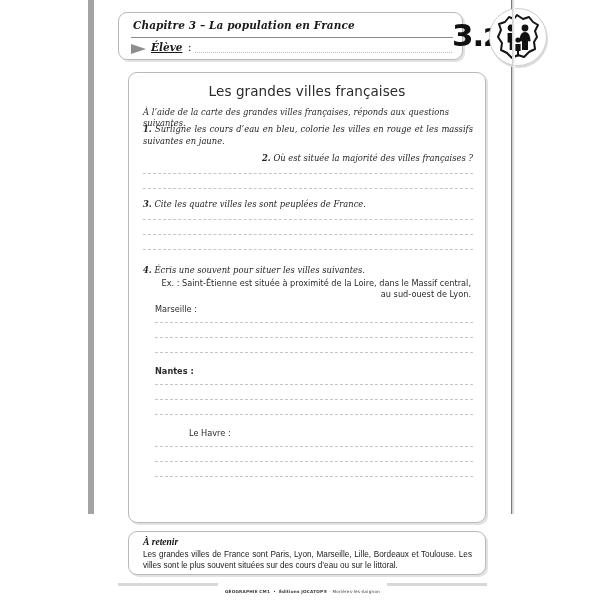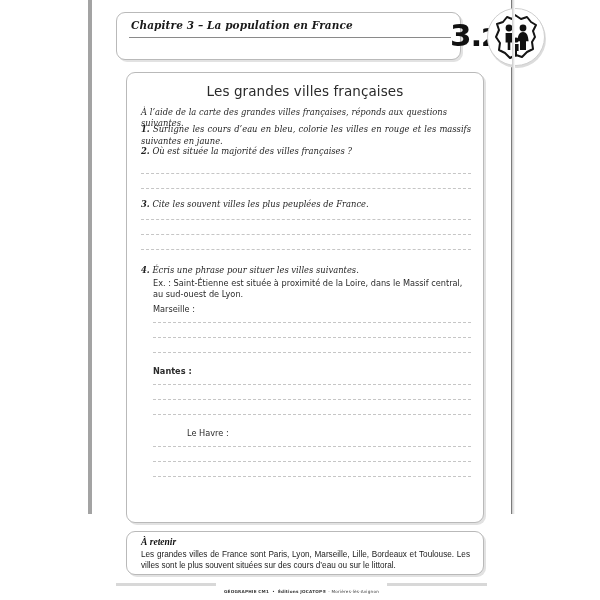--- a/index.html
+++ b/index.html
@@ -9,21 +9,21 @@
     font-family:"DejaVu Sans", sans-serif;
     overflow:hidden;
   }
 
   
   #sheet{
     position:absolute;
     left:88px; top:0px;
     width:424px; height:514px;
     background:#ffffff;
-    border-left:4px solid #a3a3a3;
+    border-left:6px solid #a3a3a3;
     border-right:1px solid #7b7b7b;
     box-sizing:border-box;
   }
   #sheet:after{
     content:"";
     position:absolute; top:0; right:-4px; width:3px; height:100%;
     background:linear-gradient(to right,#c9c9c9,#ffffff);
   }
 
   
@@ -140,20 +140,21 @@
   .sublabel{
     position:absolute; left:26px;
     font-family:"DejaVu Sans", sans-serif;
     font-size:8.2px; color:#2b2b2b;
   }
   #ex-line{
     position:absolute; left:26px; right:14px;
     font-family:"DejaVu Sans", sans-serif;
     font-size:8.2px; color:#2b2b2b;
     line-height:1.35;
+    text-align:right;
   }
 
   
   #retenir-panel{
     left:34px; top:531px; width:358px; height:44px;
   }
   #retenir-title{
     position:absolute; left:14px; top:5px;
     font-family:Liberation Serif, serif;
     font-style:italic; font-weight:bold; font-size:9.5px; color:#111;
@@ -186,20 +187,26 @@
   #credit .b{font-weight:bold;}
 </style>
 </head>
 <body>
 
 <div id="sheet">
 
   <div class="panel" id="header-panel">
     <div id="chapter-line">Chapitre 3 – La population en France</div>
     <div id="chapter-rule"></div>
+    <div id="eleve-row">
+      <span id="triangle-marker"></span>
+      <span id="eleve-label">Élève</span>
+      <span id="eleve-colon">:</span>
+      <span id="eleve-dots"></span>
+    </div>
   </div>
 
   <div id="lesson-number"><span>3</span><span class="dot">.</span><span class="sub">2</span></div>
 
   <div id="icon-badge">
     <svg width="56" height="56" viewBox="0 0 56 56">
       <path d="M27 6 L33 10 L39 8 L43 13 L48 16 L45 22 L47 28 L44 33 L45 40 L39 43 L34 48 L28 46 L22 49 L17 44 L11 41 L12 34 L8 28 L11 21 L9 15 L15 13 L19 8 L24 10 Z" fill="#ffffff" stroke="#151515" stroke-width="2" stroke-linejoin="round"></path>
 
       <circle cx="21" cy="19" r="3.4" fill="#111"></circle>
       <path d="M17.6 24 h6.8 v9.5 h-2.1 v7.5 h-2.6 v-7.5 h-2.1 Z" fill="#111"></path>
@@ -215,38 +222,38 @@
   <div class="panel" id="main-panel">
 
     <div id="consigne">À l’aide de la carte des grandes villes françaises, réponds aux questions suivantes.</div>
     <div id="exercise-title">Les grandes villes françaises</div>
 
     <div class="q justify" style="top:51px;">
       <span class="num">1.</span>
       <span class="txt">Surligne les cours d’eau en bleu, colorie les villes en rouge et les massifs suivantes en jaune.</span>
     </div>
 
-    <div class="q" style="top:73px;">
+    <div class="q" style="top:80px;text-align:right;">
       <span class="num">2.</span>
       <span class="txt">Où est située la majorité des villes françaises ?</span>
     </div>
     <div class="rule" style="top:100px;"></div>
     <div class="rule" style="top:115px;"></div>
 
     <div class="q" style="top:126px;">
       <span class="num">3.</span>
-      <span class="txt">Cite les souvent villes les plus peuplées de France.</span>
+      <span class="txt">Cite les quatre villes les sont peuplées de France.</span>
     </div>
     <div class="rule" style="top:146px;"></div>
     <div class="rule" style="top:161px;"></div>
     <div class="rule" style="top:176px;"></div>
 
     <div class="q" style="top:192px;">
       <span class="num">4.</span>
-      <span class="txt">Écris une phrase pour situer les villes suivantes.</span>
+      <span class="txt">Écris une souvent pour situer les villes suivantes.</span>
     </div>
     <div id="ex-line" style="top:205px;">Ex. : Saint-Étienne est située à proximité de la Loire, dans le Massif central, au sud-ouest de Lyon.</div>
 
     <div class="sublabel" style="top:231px;">Marseille :</div>
     <div class="rule indent" style="top:249px;"></div>
     <div class="rule indent" style="top:264px;"></div>
     <div class="rule indent" style="top:279px;"></div>
 
     <div class="sublabel" style="top:293px;font-weight:bold;">Nantes :</div>
     <div class="rule indent" style="top:311px;"></div>

